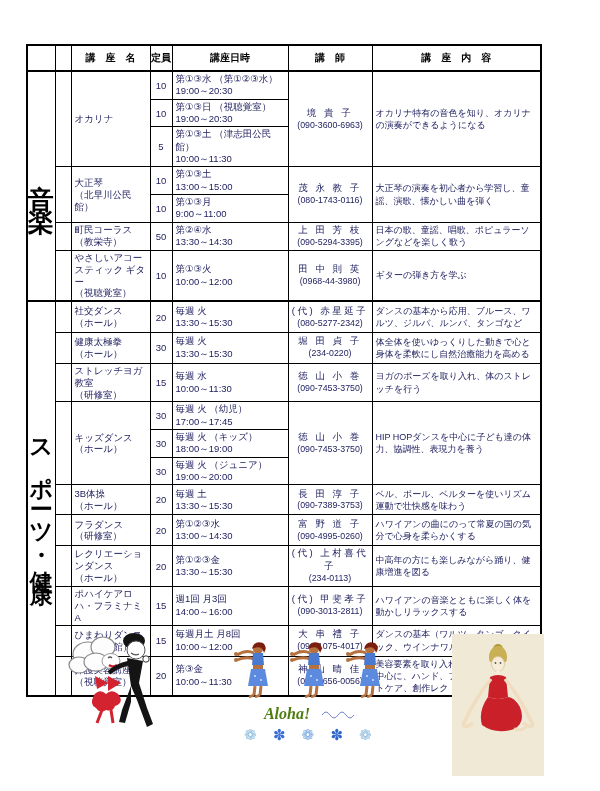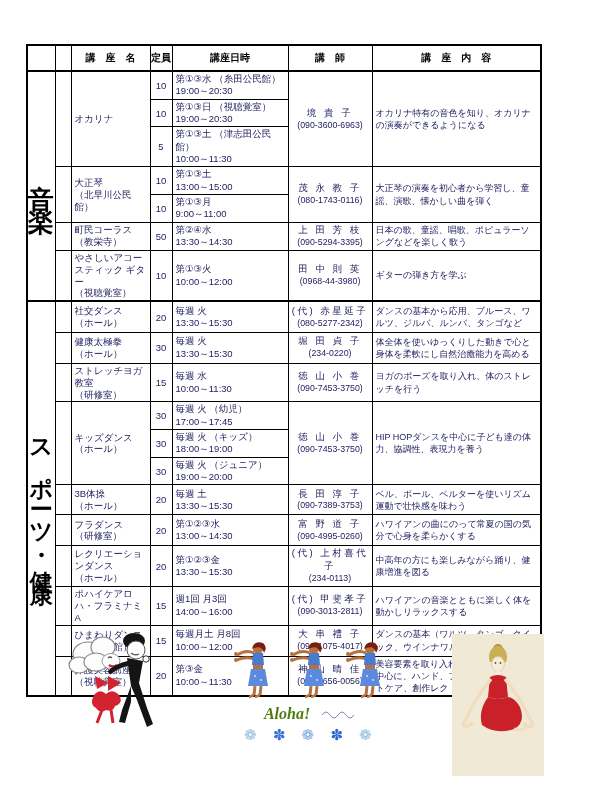--- a/index.html
+++ b/index.html
@@ -83,21 +83,21 @@
 
     <tr style="height:24px;">
       <td class="cat" rowspan="7"><span class="vert music">音楽</span></td>
       <td class="num" rowspan="3">13</td>
       <td class="name" rowspan="3">
             <div>オカリナ</div>
             <div></div>
           </td>
       <td class="cap">10</td>
       <td class="sch">
-            <div>第①③水 （糸田公民館）</div>
+            <div>第①③水 （第①②③水）</div>
             <div>19:00～20:30</div>
           </td>
       <td class="ins" rowspan="3">
             <div class="iname">境 貴 子</div>
             <div class="iphone">(090-3600-6963)</div>
           </td>
       <td class="con" rowspan="3">オカリナ特有の音色を知り、オカリナの演奏ができるようになる</td>
     </tr>
     <tr style="height:24px;">
       <td class="cap">10</td>

